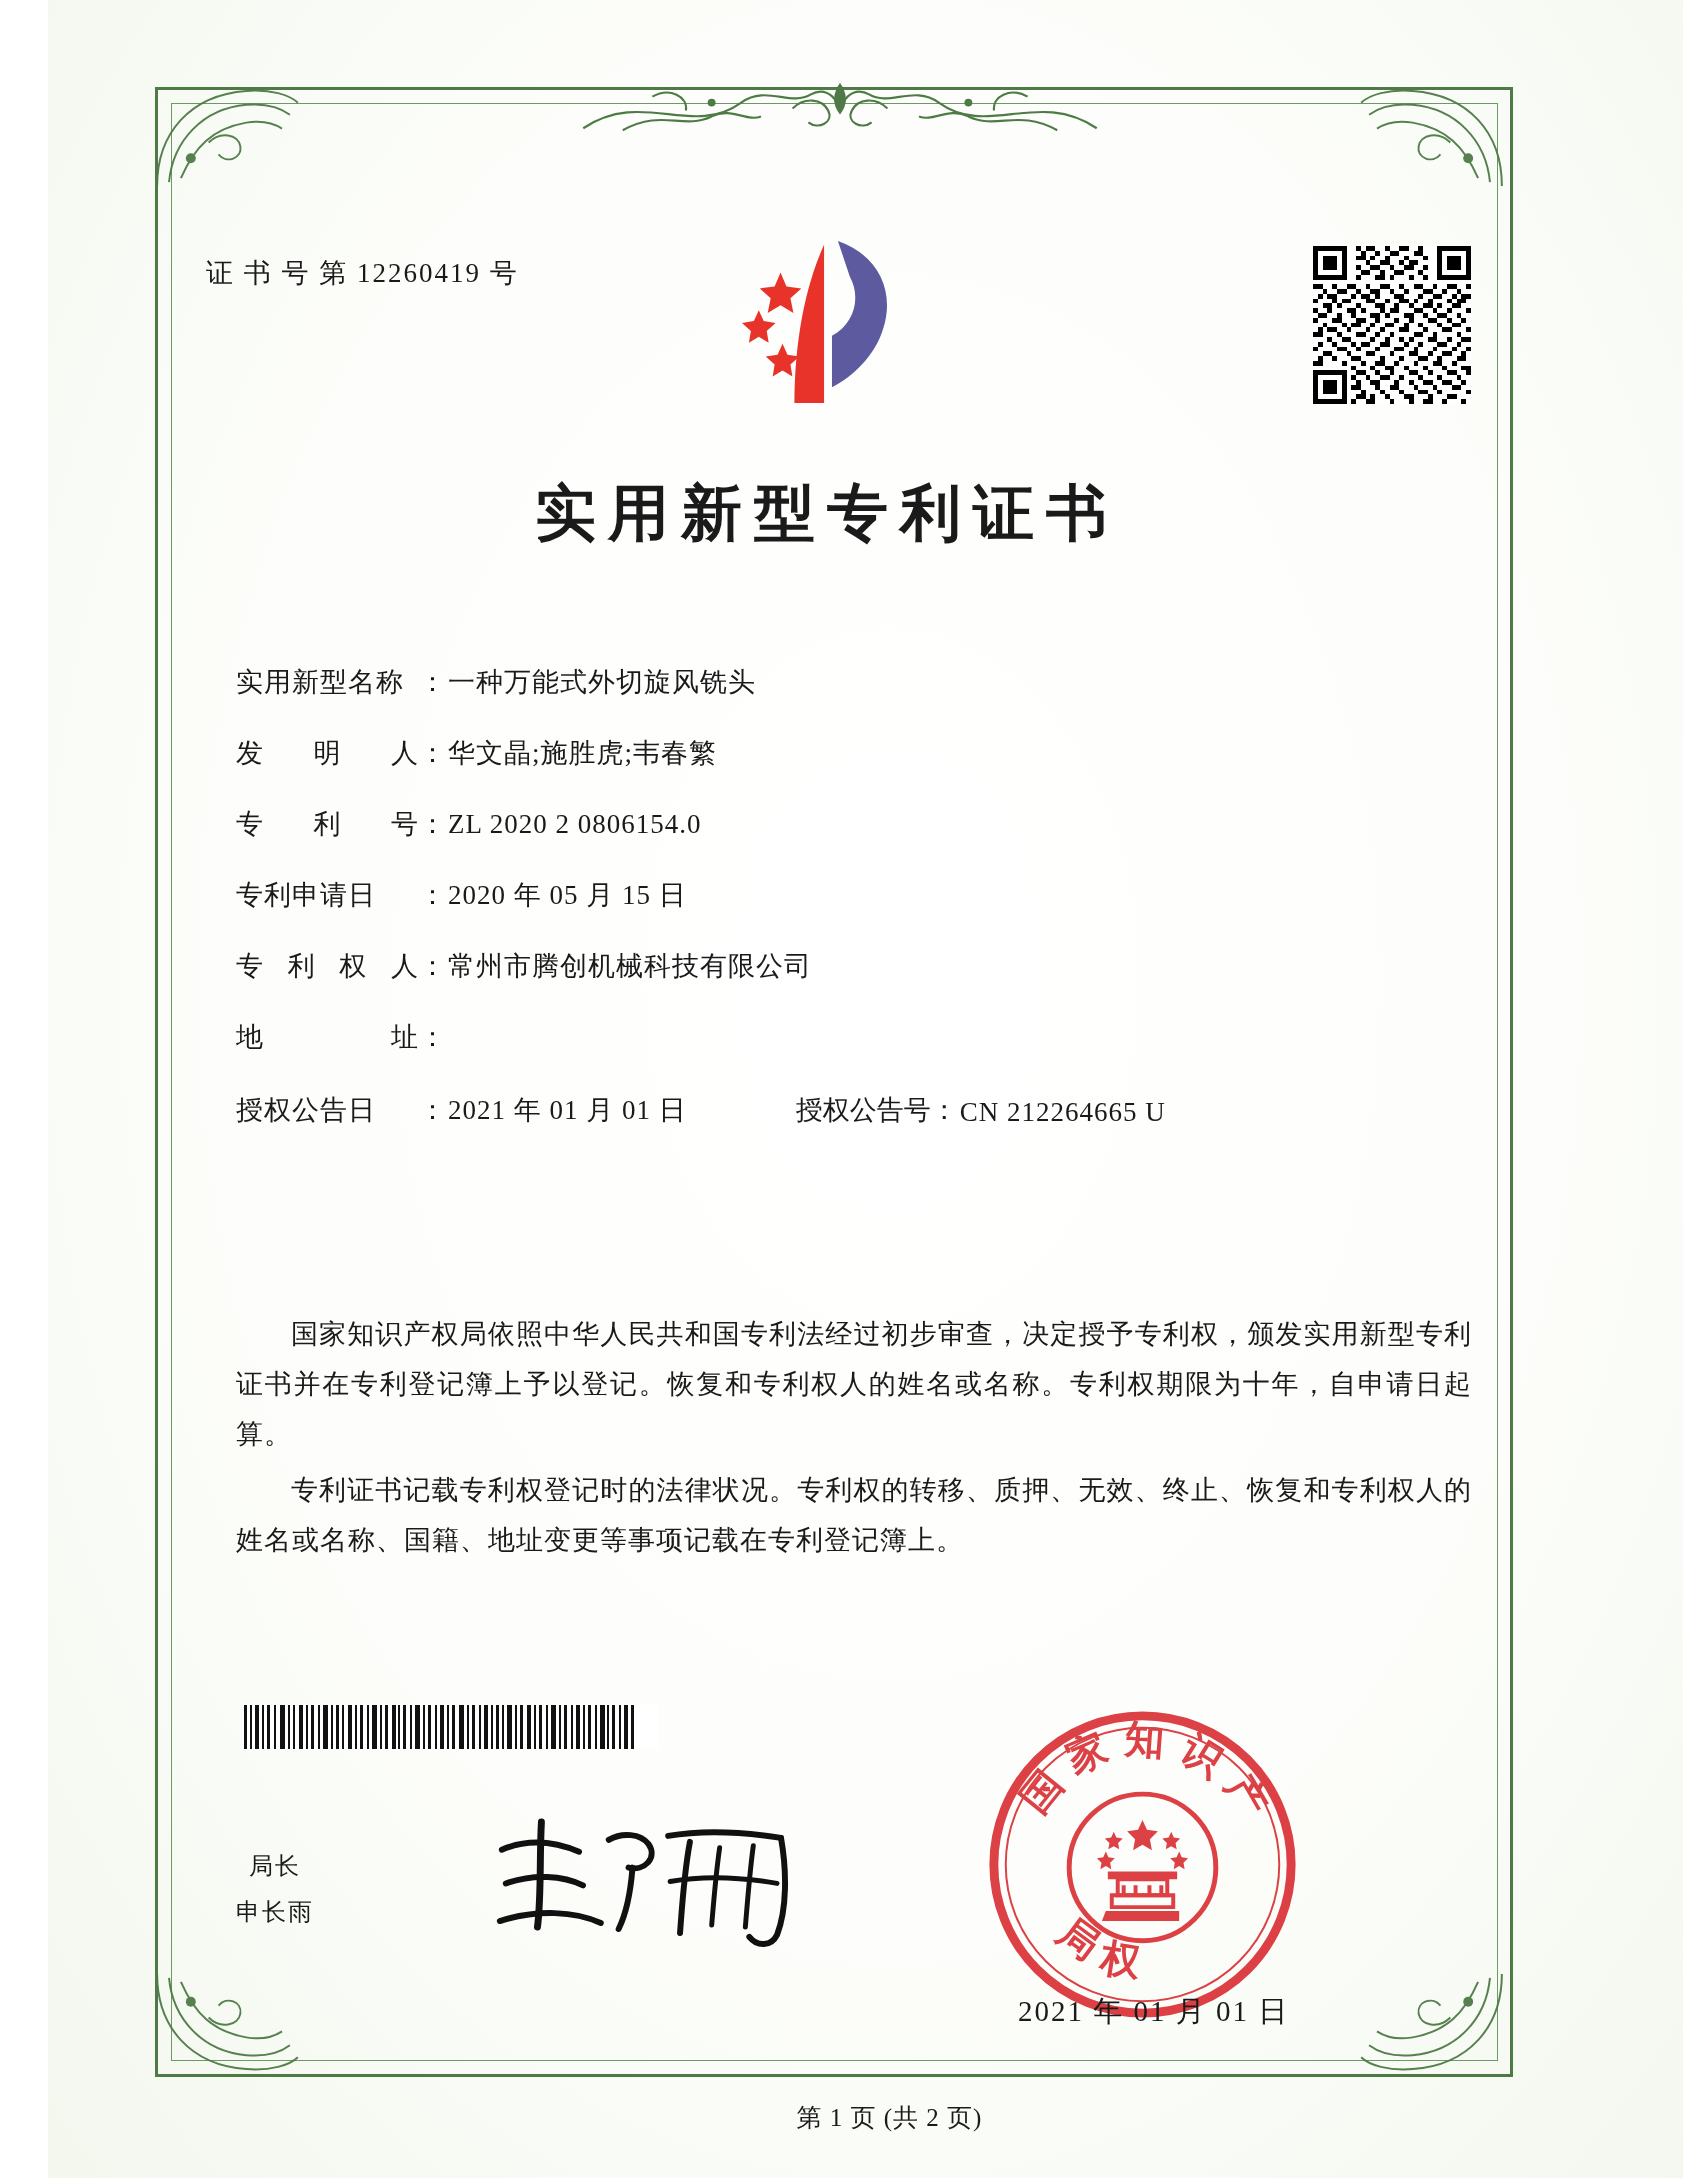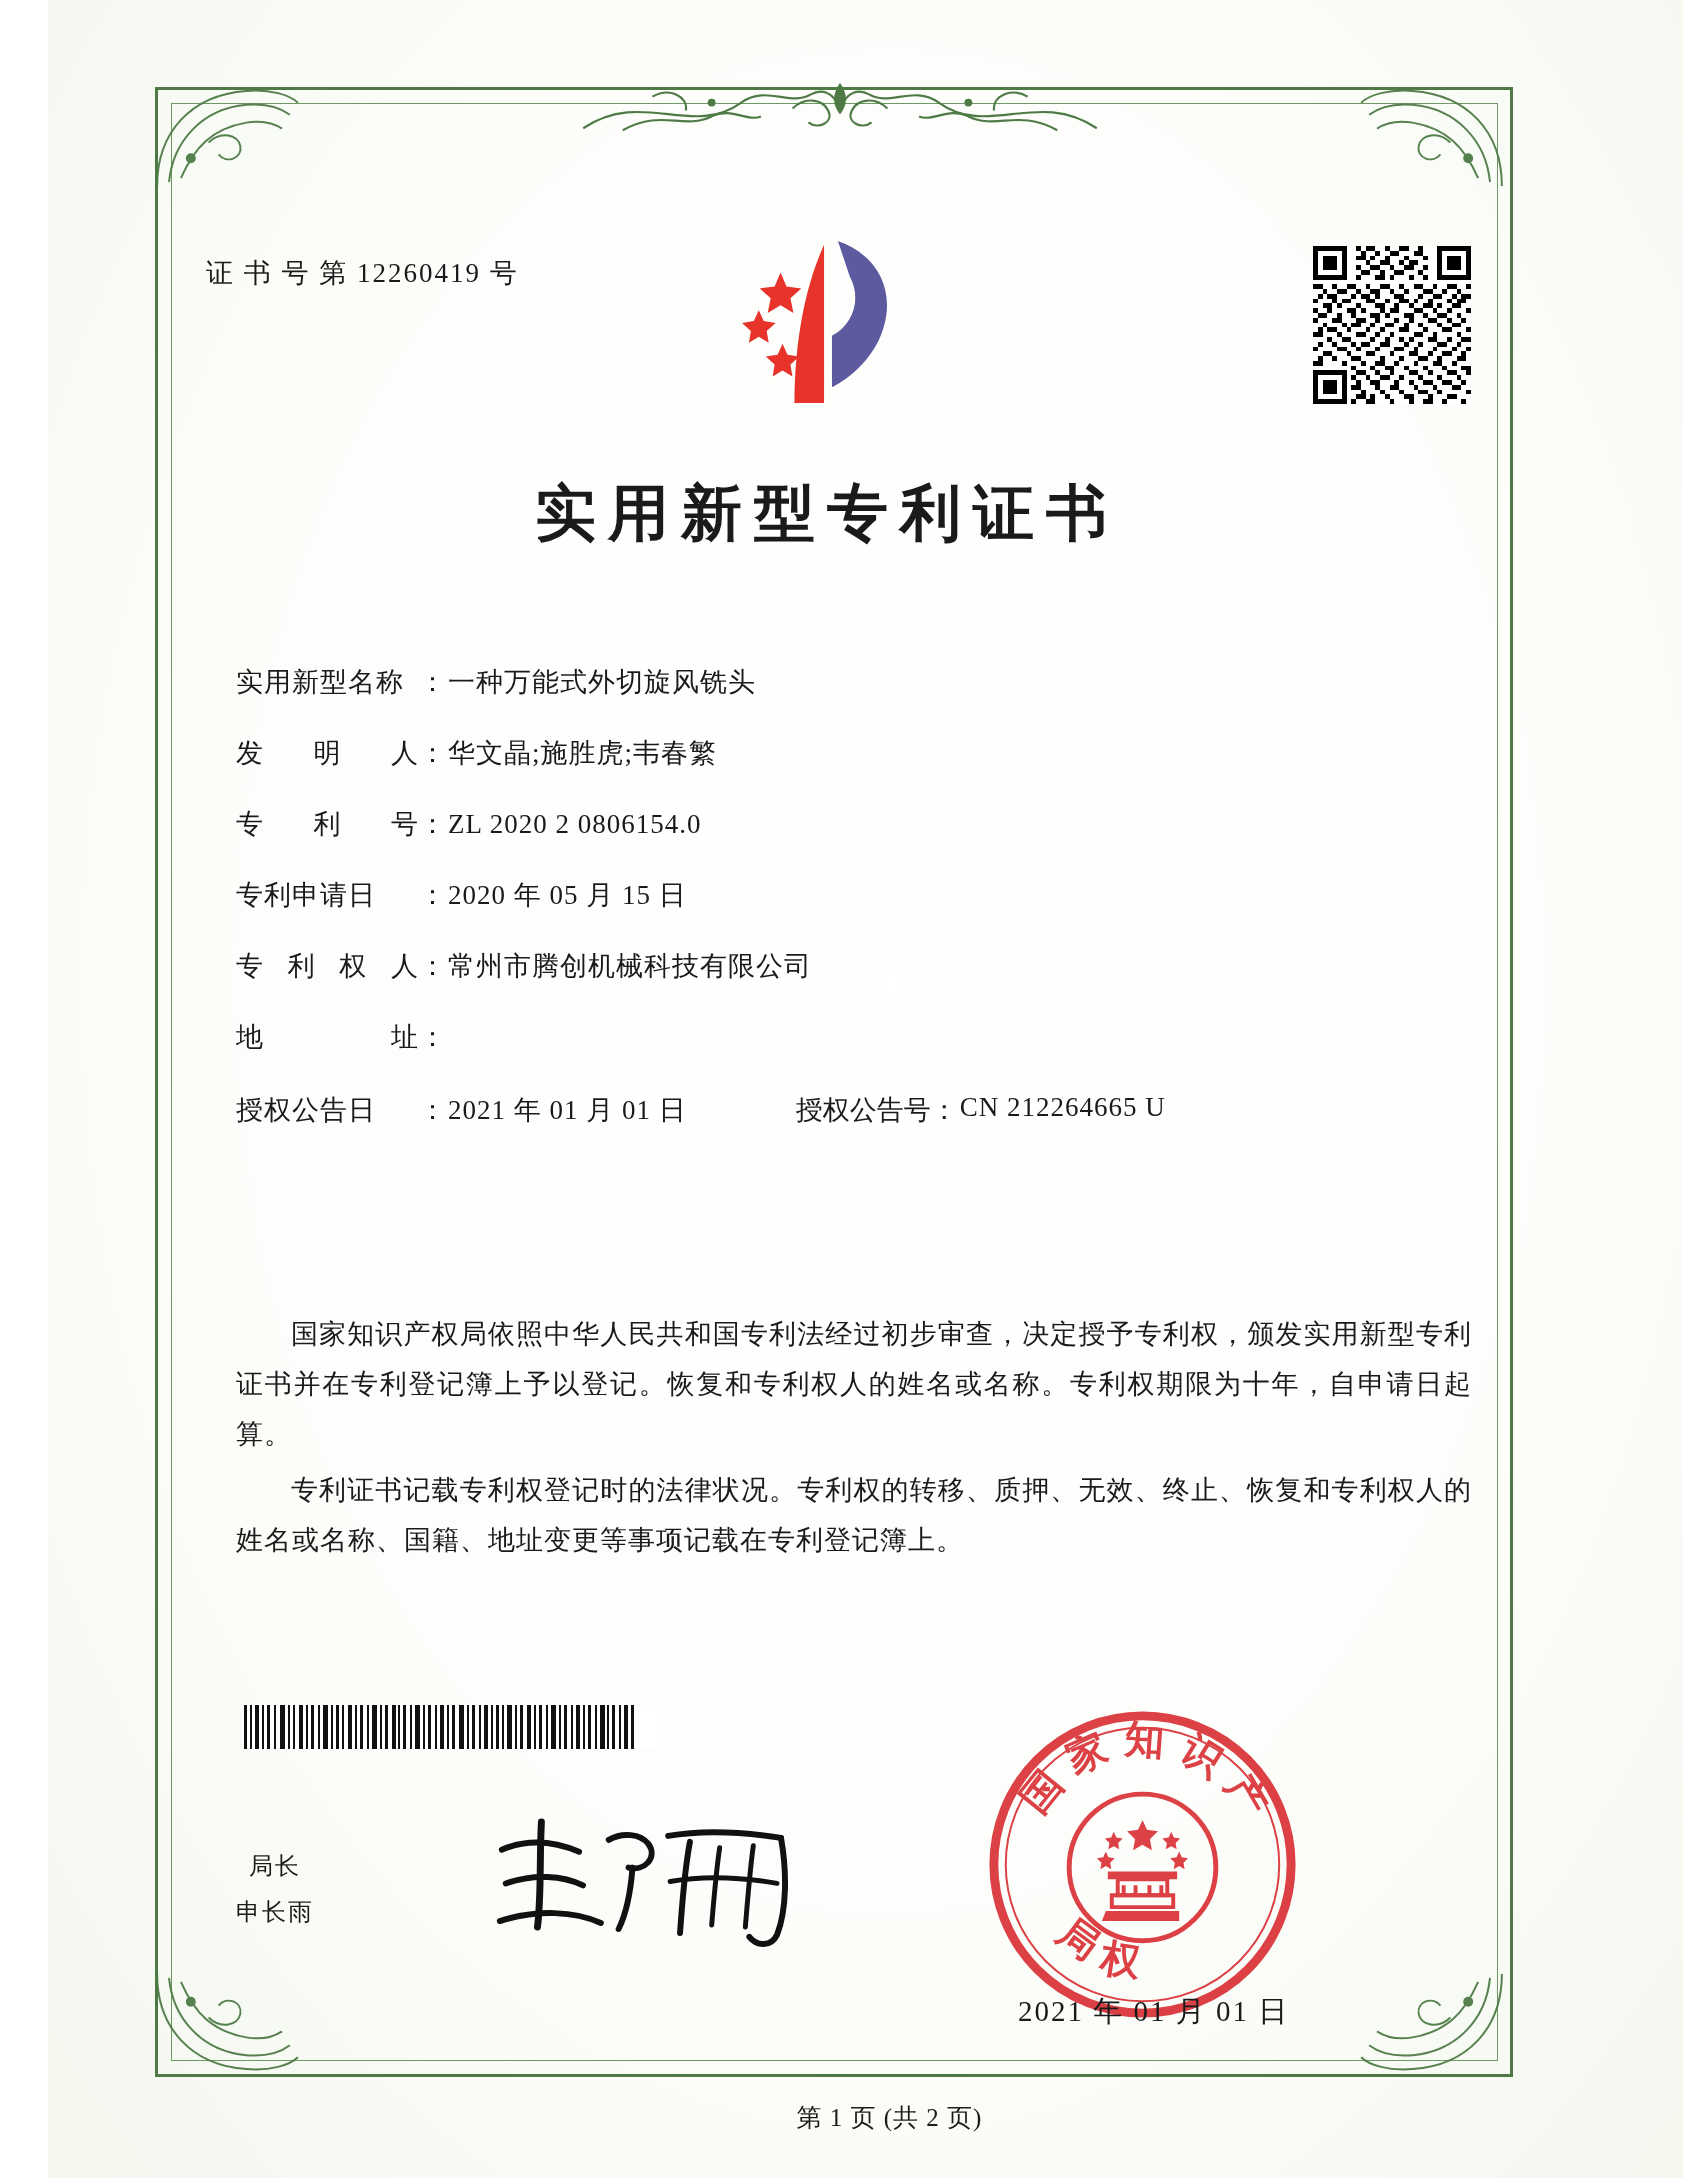--- a/index.html
+++ b/index.html
@@ -116,21 +116,21 @@
   .field-label.spread {
     text-align: justify;
     text-align-last: justify;
     padding-right: 0;
   }
   .field-colon { margin: 0 2px 0 0; }
   .field-value { letter-spacing: 1px; }
 
   .row-grant {
     display: flex;
-    align-items: flex-start;
+    align-items: flex-end;
     font-size: 27px;
     white-space: nowrap;
     margin-bottom: 10px;
   }
   .grant-gap { width: 109px; display: inline-block; }
 
   
   .paras {
     position: absolute;
     left: 188px; top: 1309px;

